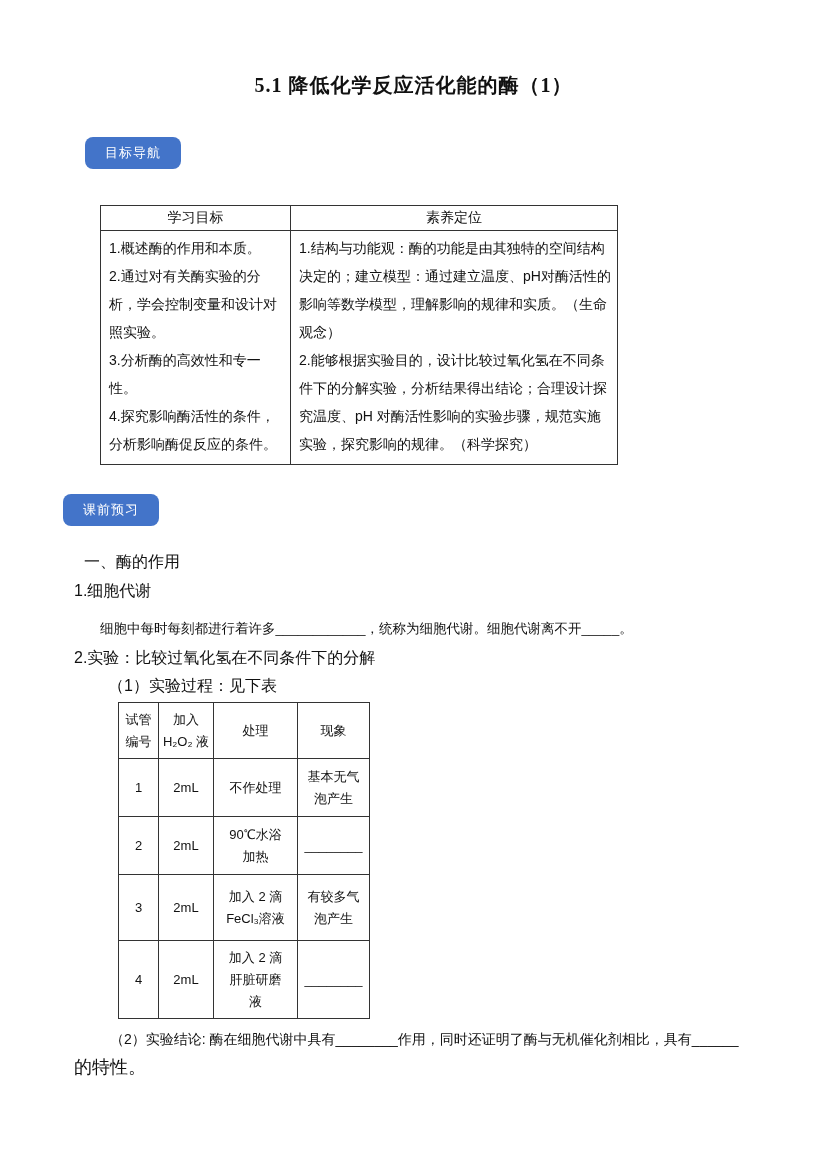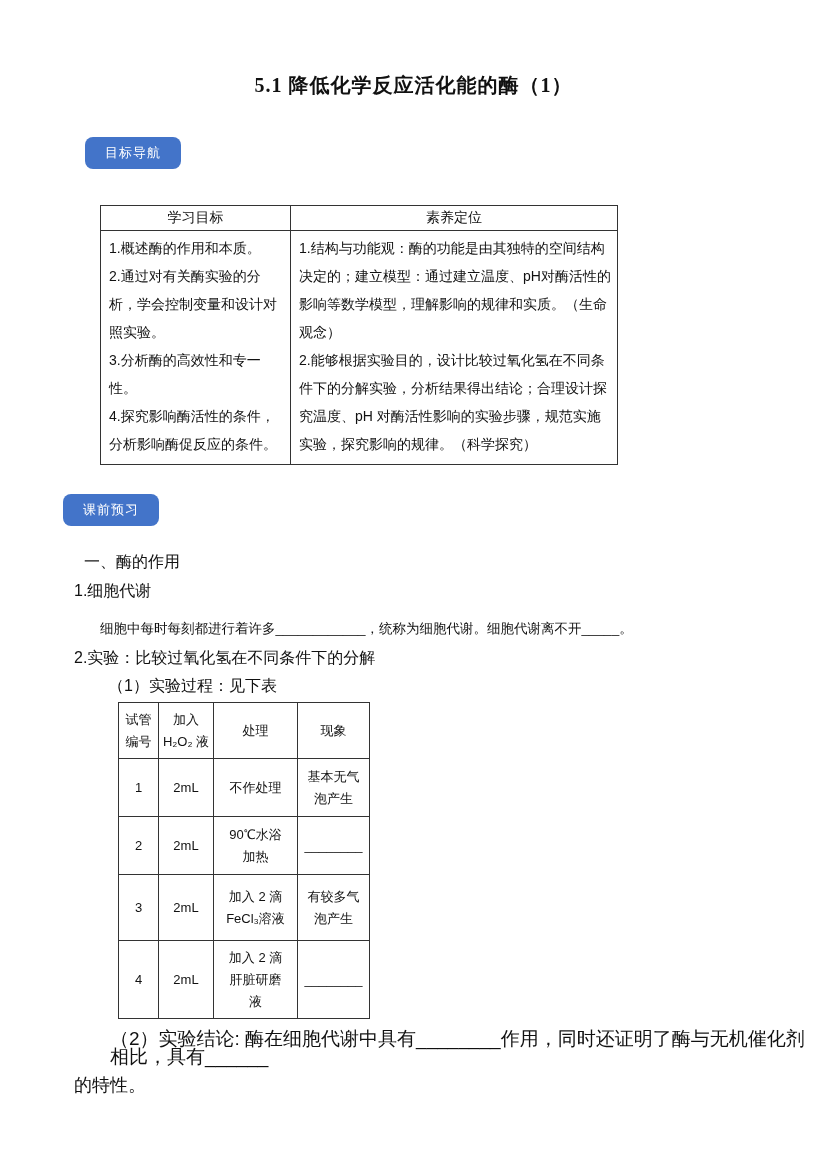--- a/index.html
+++ b/index.html
@@ -52,21 +52,21 @@
     vertical-align: top;
     padding: 3px 6px 6px 8px;
     line-height: 28px;
   }
 
   .line { font-size: 16px; line-height: 18px; white-space: pre-line; }
   .heading1    { margin: 10px 0 0 84px; }
   .sub         { margin: 11px 0 0 74px; }
   .para        { margin: 20px 0 0 100px; font-size: 13.5px; }
   .item        { margin: 10px 0 0 108px; }
-  .conclusion1 { margin: 11px 16px 0 110px; font-size: 19px; }
+  .conclusion1 { margin: 11px 16px 0 110px; font-size: 14px; }
   .conclusion2 { margin: 10px 0 0 74px;  font-size: 18px; }
 
   .exp-table {
     margin: 7px 0 0 118px;
     table-layout: fixed;
   }
   .exp-table col.e1 { width: 40px; }
   .exp-table col.e2 { width: 55px; }
   .exp-table col.e3 { width: 84px; }
   .exp-table col.e4 { width: 72px; }

